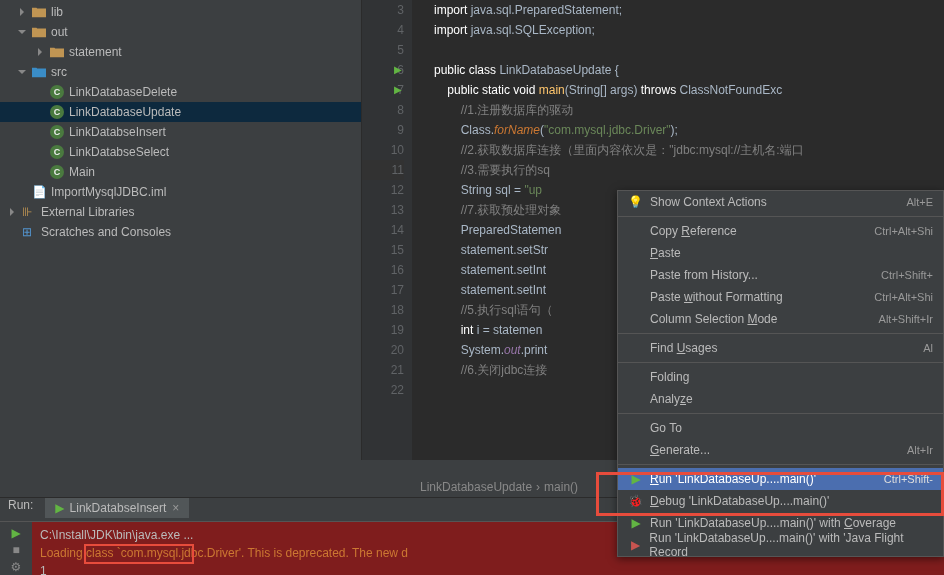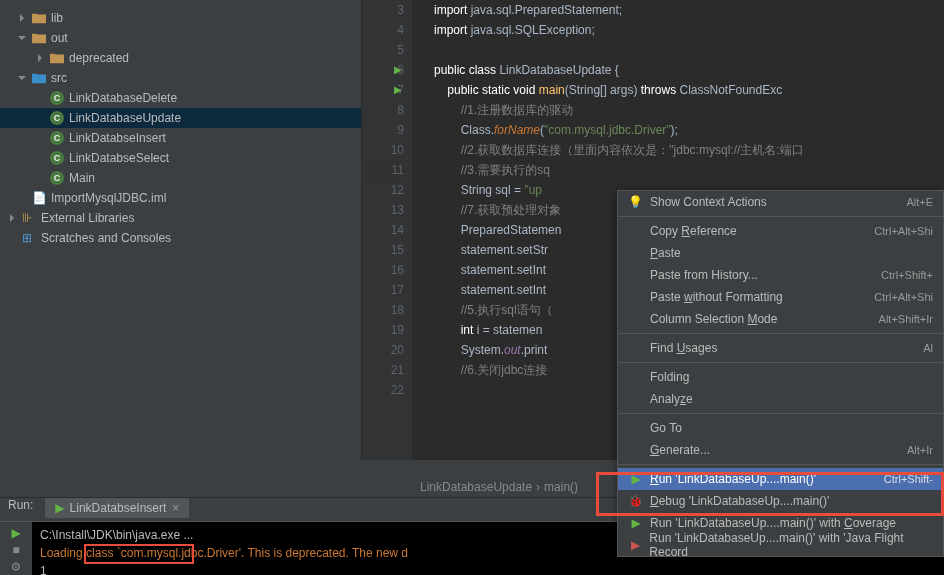--- a/index.html
+++ b/index.html
@@ -1,18 +1,18 @@
 <!DOCTYPE html>
 <html><head>
 <meta charset="utf-8">
 <style>
 * { margin: 0; padding: 0; box-sizing: border-box; font-family: 'Segoe UI', sans-serif; font-size: 12px; }
 body { background: #3c3f41; color: #bbbbbb; width: 944px; height: 575px; overflow: hidden; position: relative; }
 .main { display: flex; height: 460px; }
-.sidebar { width: 362px; background: #3c3f41; border-right: 1px solid #2b2b2b; padding-top: 8px; }
+.sidebar { width: 362px; background: #3c3f41; border-right: 1px solid #2b2b2b; padding-top: 2px; }
 .tree-item { display: flex; align-items: center; height: 20px; padding-left: 8px; cursor: pointer; }
 .tree-item.selected { background: #0d293e; }
 .chevron { width: 10px; height: 10px; margin-right: 4px; display: inline-flex; align-items: center; }
 .chevron svg { width: 8px; height: 8px; fill: #888; }
 .folder-icon { width: 14px; height: 12px; margin-right: 5px; display: inline-flex; }
 .folder-icon.orange svg { fill: #c09553; }
 .folder-icon.blue svg { fill: #3a8dc7; }
 .class-icon { width: 14px; height: 14px; margin-right: 5px; background: #4a7a3f; border-radius: 50%; display: inline-flex; align-items: center; justify-content: center; color: #eee; font-size: 9px; font-weight: bold; }
 .file-icon { width: 14px; height: 14px; margin-right: 5px; display: inline-flex; align-items: center; }
 .lib-icon { width: 14px; height: 14px; margin-right: 5px; display: inline-flex; }
@@ -36,21 +36,21 @@
 .field { color: #9876aa; font-style: italic; }
 .breadcrumb { position: absolute; bottom: 78px; left: 420px; height: 20px; display: flex; align-items: center; color: #888; font-size: 11px; }
 .breadcrumb span { margin-right: 4px; }
 .bottom { position: absolute; bottom: 0; left: 0; right: 0; height: 78px; background: #3c3f41; border-top: 1px solid #2b2b2b; }
 .run-header { height: 24px; display: flex; align-items: flex-start; padding-left: 8px; border-bottom: 1px solid #555; }
 .run-tab { background: #515658; padding: 3px 10px; border-radius: 0; margin-left: 12px; display: flex; align-items: center; }
 .run-tab .close-x { margin-left: 6px; color: #999; }
 .run-body { display: flex; height: 54px; }
 .run-tools { width: 32px; display: flex; flex-direction: column; align-items: center; padding-top: 2px; }
 .run-tools div { height: 18px; display: flex; align-items: center; }
-.console { flex: 1; background: #000000; font-family: Consolas, monospace; color: #bbbbbb; padding: 4px 8px; line-height: 18px; position: relative; }
+.console { flex: 1; background: #7f1d1d; font-family: Consolas, monospace; color: #bbbbbb; padding: 4px 8px; line-height: 18px; position: relative; }
 .console .warn { color: #cc7832; }
 .red-box { position: absolute; border: 2px solid #e74c3c; pointer-events: none; }
 .red-box.b1 { left: 52px; top: 22px; width: 110px; height: 20px; }
 .context-menu { position: absolute; left: 617px; top: 190px; width: 327px; background: #3c3f41; border: 1px solid #555; box-shadow: 0 2px 8px rgba(0,0,0,0.5); z-index: 100; }
 .menu-item { height: 22px; display: flex; align-items: center; padding: 0 10px; justify-content: space-between; cursor: pointer; }
 .menu-item.highlighted { background: #4b6eaf; color: #fff; }
 .menu-item .left { display: flex; align-items: center; }
 .menu-item .right { color: #999; font-size: 11px; }
 .menu-item.highlighted .right { color: #ddd; }
 .menu-sep { height: 1px; background: #555; margin: 3px 0; }
@@ -96,21 +96,21 @@
         <span class="chevron">
           <svg viewBox="0 0 8 8">
             <path d="M2 0l4 4-4 4z"></path>
           </svg>
         </span>
         <span class="folder-icon orange">
           <svg viewBox="0 0 16 12">
             <path d="M0 1h5l1 1h10v10H0z"></path>
           </svg>
         </span>
-        <span>deprecated</span>
+        <span>statement</span>
       </div>
       <div class="tree-item indent-1">
         <span class="chevron">
           <svg viewBox="0 0 8 8">
             <path d="M0 2l4 4 4-4z"></path>
           </svg>
         </span>
         <span class="folder-icon blue">
           <svg viewBox="0 0 16 12">
             <path d="M0 1h5l1 1h10v10H0z"></path>

